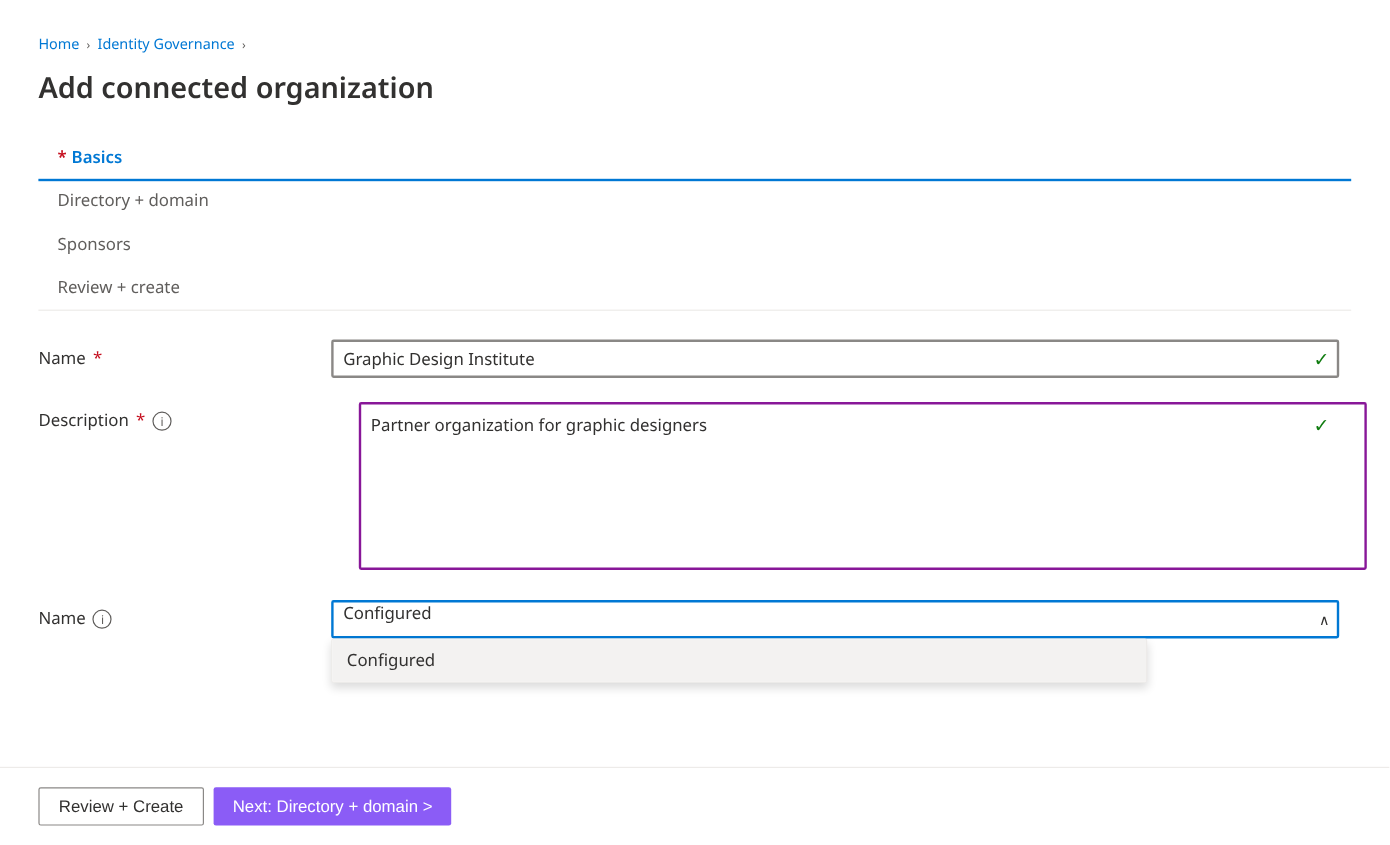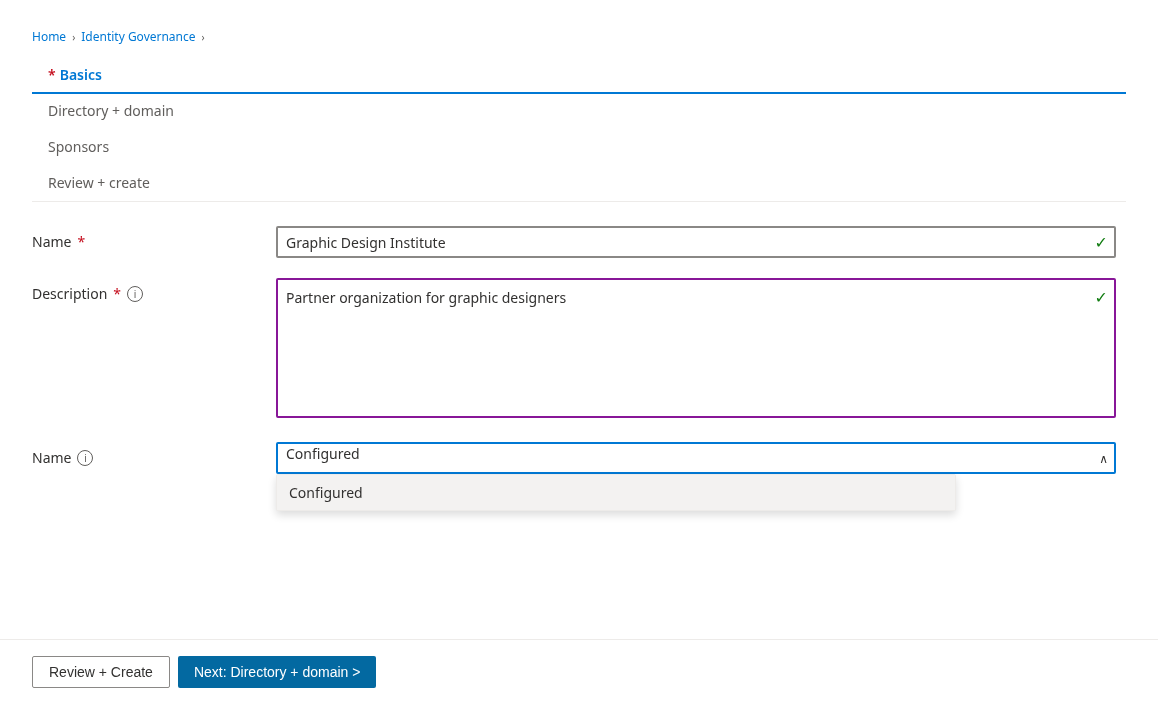--- a/index.html
+++ b/index.html
@@ -107,20 +107,21 @@
       width: 100%;
       height: 140px;
       border: 2px solid #881798;
       border-radius: 2px;
       padding: 8px;
       font-size: 14px;
       color: #323130;
       outline: none;
       resize: none;
       font-family: 'Segoe UI', system-ui, sans-serif;
+      margin-left: 23px;
     }
     .check-icon {
       position: absolute;
       right: 8px;
       top: 50%;
       transform: translateY(-50%);
       color: #107c10;
       font-size: 16px;
     }
     .check-icon-textarea {
@@ -193,21 +194,21 @@
       background: #fff;
       color: #323130;
       font-size: 14px;
       cursor: pointer;
       border-radius: 2px;
       height: 32px;
     }
     .btn-primary {
       padding: 6px 16px;
       border: none;
-      background: #0369a1;
+      background: #8b5cf6;
       color: #fff;
       font-size: 14px;
       cursor: pointer;
       border-radius: 2px;
       height: 32px;
     }
     .name-input-wrapper {
       position: relative;
     }
     .name-input {
@@ -227,20 +228,21 @@
 
 <div class="main-content">
 
   <div class="breadcrumb">
     <a href="#">Home</a>
     <span class="breadcrumb-sep">›</span>
     <a href="#">Identity Governance</a>
     <span class="breadcrumb-sep">›</span>
   </div>
 
+  <h1 class="page-title">Add connected organization</h1>
 
   <div class="tabs">
     <div class="tab active">
       <span class="required-star">*</span><span>Basics</span>
     </div>
     <div class="tab">
       <span>Directory + domain</span>
     </div>
     <div class="tab">
       <span>Sponsors</span>

